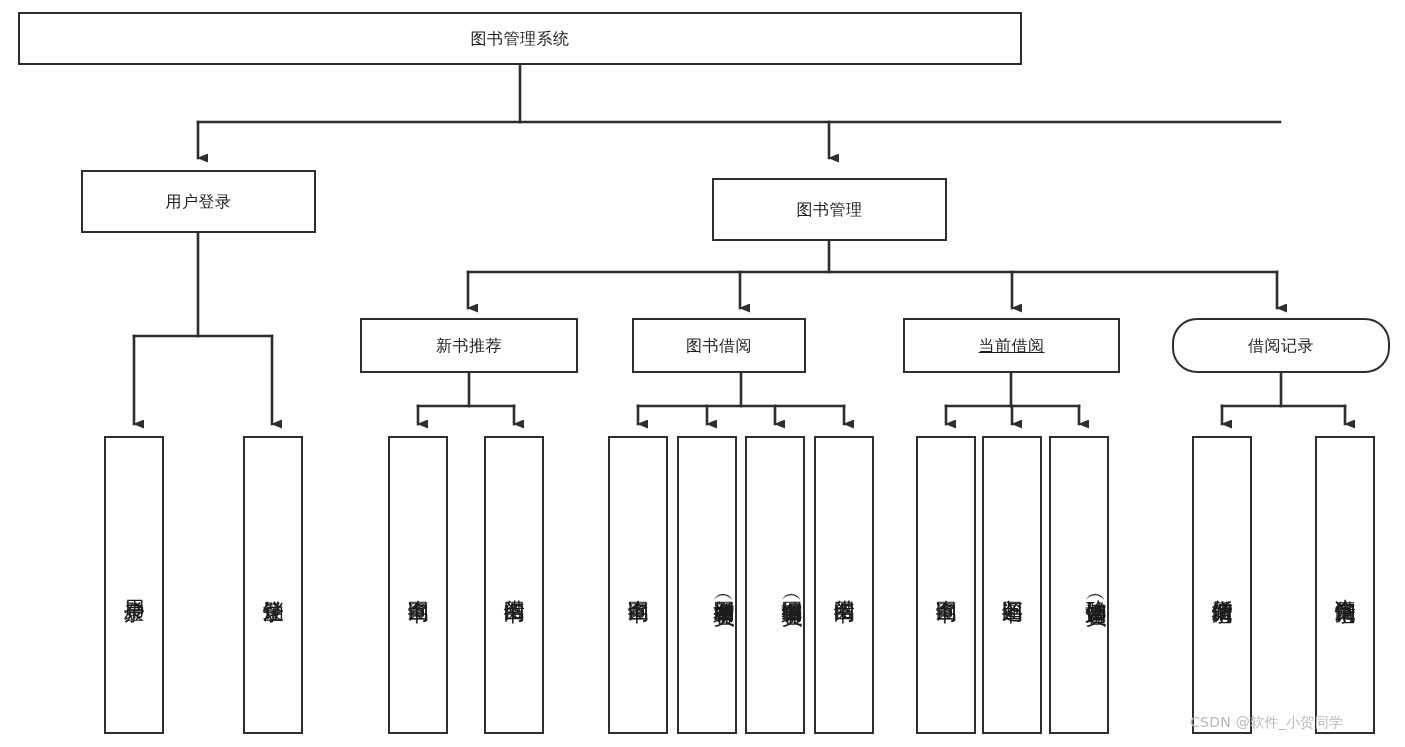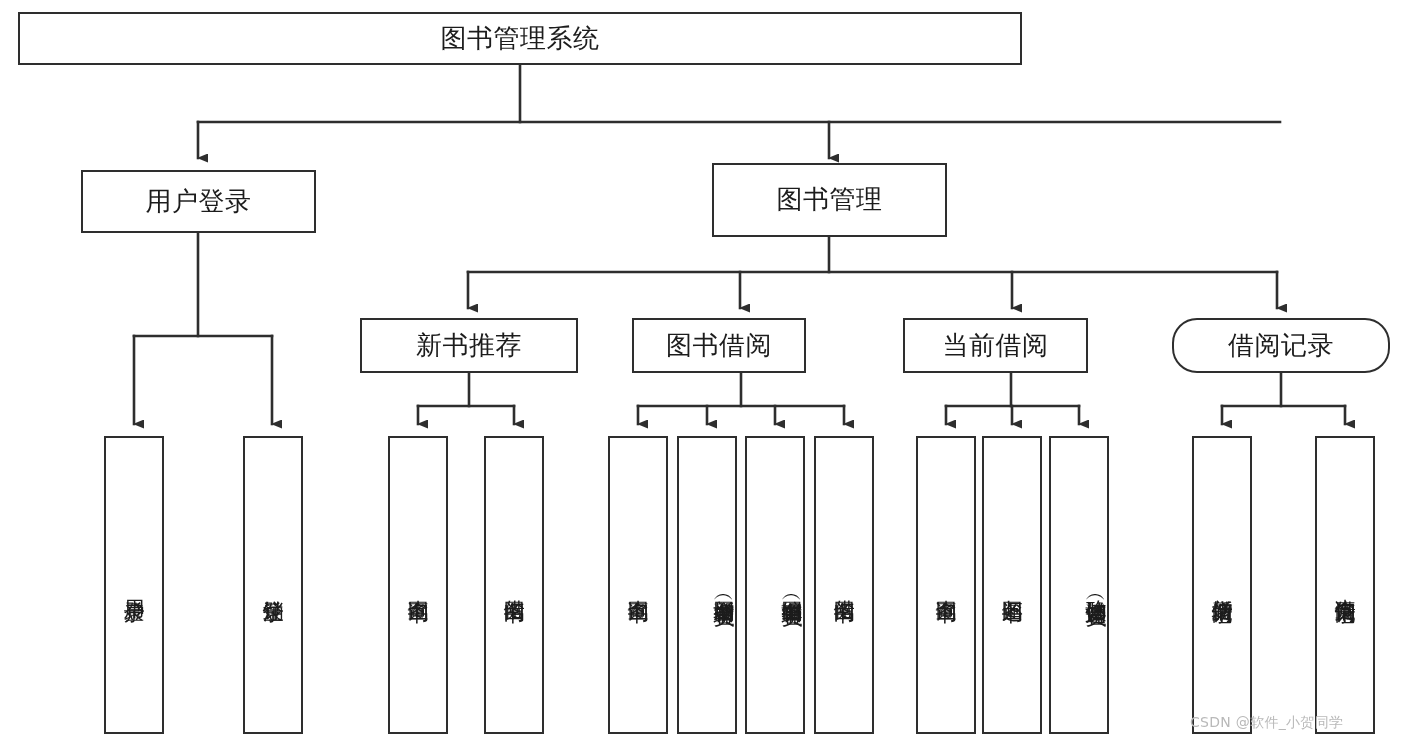--- a/index.html
+++ b/index.html
@@ -29,21 +29,21 @@
     box-sizing: border-box;
     background: #ffffff;
     border: 2px solid #2e2e2e;
     display: flex;
     align-items: center;
     justify-content: center;
     color: #1c1c1c;
     z-index: 2;
   }
   .node-h {
-    font-size: 26px;
+    font-size: 16px;
     letter-spacing: 0.5px;
     line-height: 1.2;
     white-space: nowrap;
   }
   .node-v {
     font-size: 21px;
     line-height: 1.08;
     letter-spacing: 1px;
     writing-mode: vertical-rl;
     text-orientation: upright;
@@ -119,27 +119,27 @@
       <path d="M 1222,406 L 1345,406"></path>
       <path d="M 1222,406 L 1222,424" marker-end="url(#arrowhead)"></path>
       <path d="M 1345,406 L 1345,424" marker-end="url(#arrowhead)"></path>
     </g>
   </svg>
 
   <div class="node node-h" style="left:18px; top:12px; width:1004px; height:53px;">图书管理系统</div>
 
   <div class="node node-h" style="left:81px; top:170px; width:235px; height:63px;">用户登录</div>
 
-  <div class="node node-h" style="left:712px; top:163px; width:235px; height:74px;">图书管理</div>
+  <div class="node node-h" style="left:712px; top:178px; width:235px; height:63px;">图书管理</div>
 
   <div class="node node-h" style="left:360px; top:318px; width:218px; height:55px;">新书推荐</div>
 
   <div class="node node-h" style="left:632px; top:318px; width:174px; height:55px;">图书借阅</div>
 
-  <div class="node node-h" style="left:903px; top:318px; width:185px; height:55px;">当前借阅</div>
+  <div class="node node-h" style="left:903px; top:318px; width:217px; height:55px;text-decoration:underline;">当前借阅</div>
 
   <div class="node node-h" style="left:1172px; top:318px; width:218px; height:55px;border-radius:25px;">借阅记录</div>
 
   <div class="node node-v center-v" style="left:104px; top:436px; width:60px; height:298px;">用户登录</div>
 
   <div class="node node-v center-v" style="left:243px; top:436px; width:60px; height:298px;">注销登录</div>
 
   <div class="node node-v center-v" style="left:388px; top:436px; width:60px; height:298px;">查询图书</div>
 
   <div class="node node-v center-v" style="left:484px; top:436px; width:60px; height:298px;">借阅图书</div>

